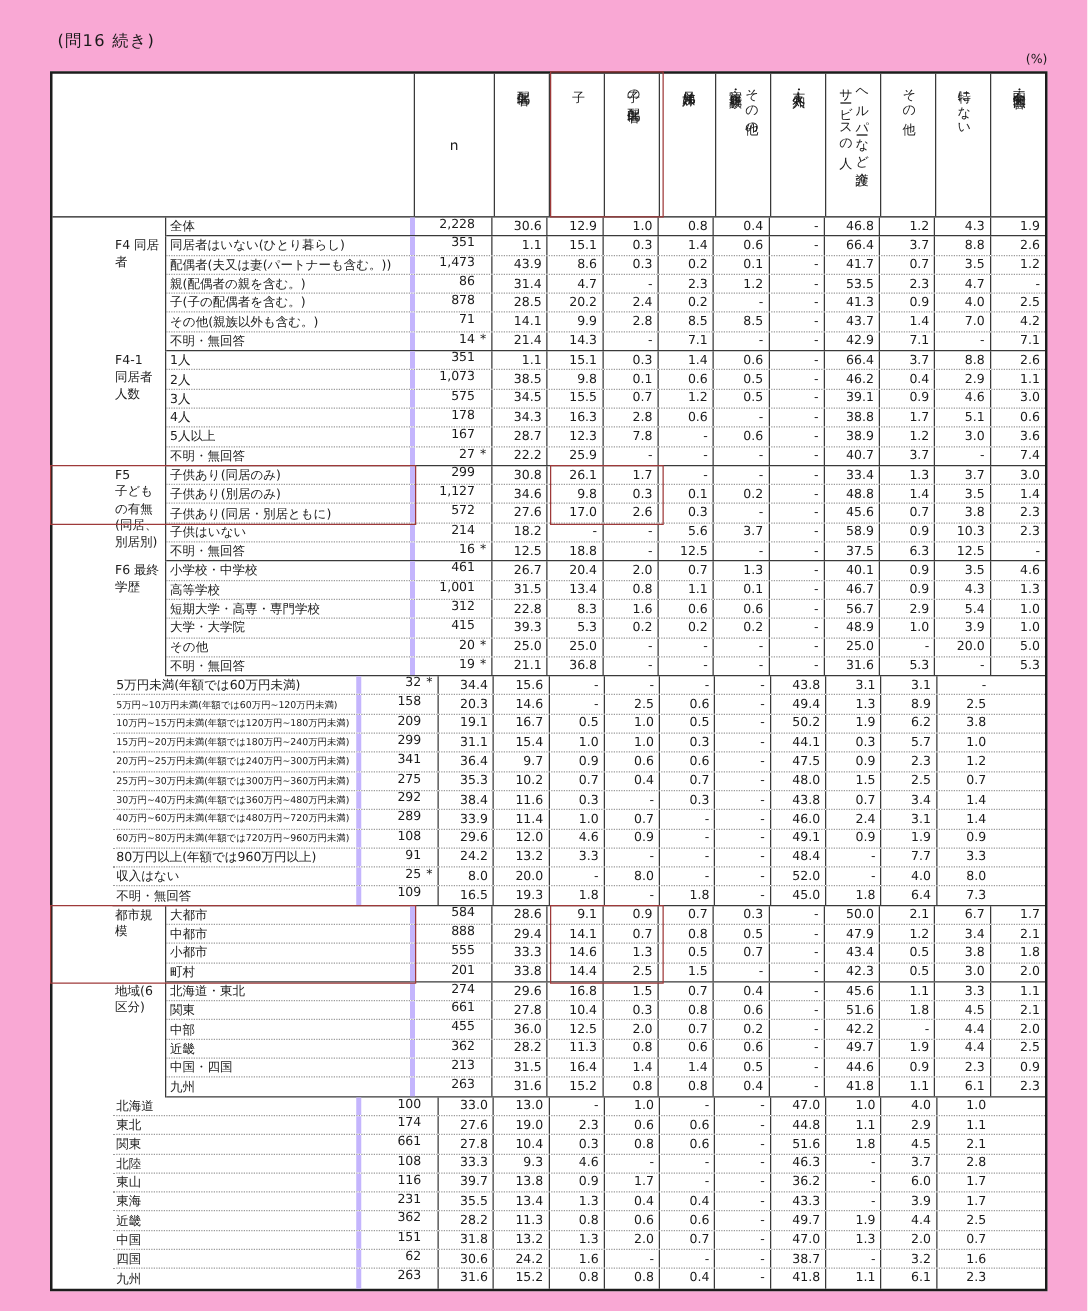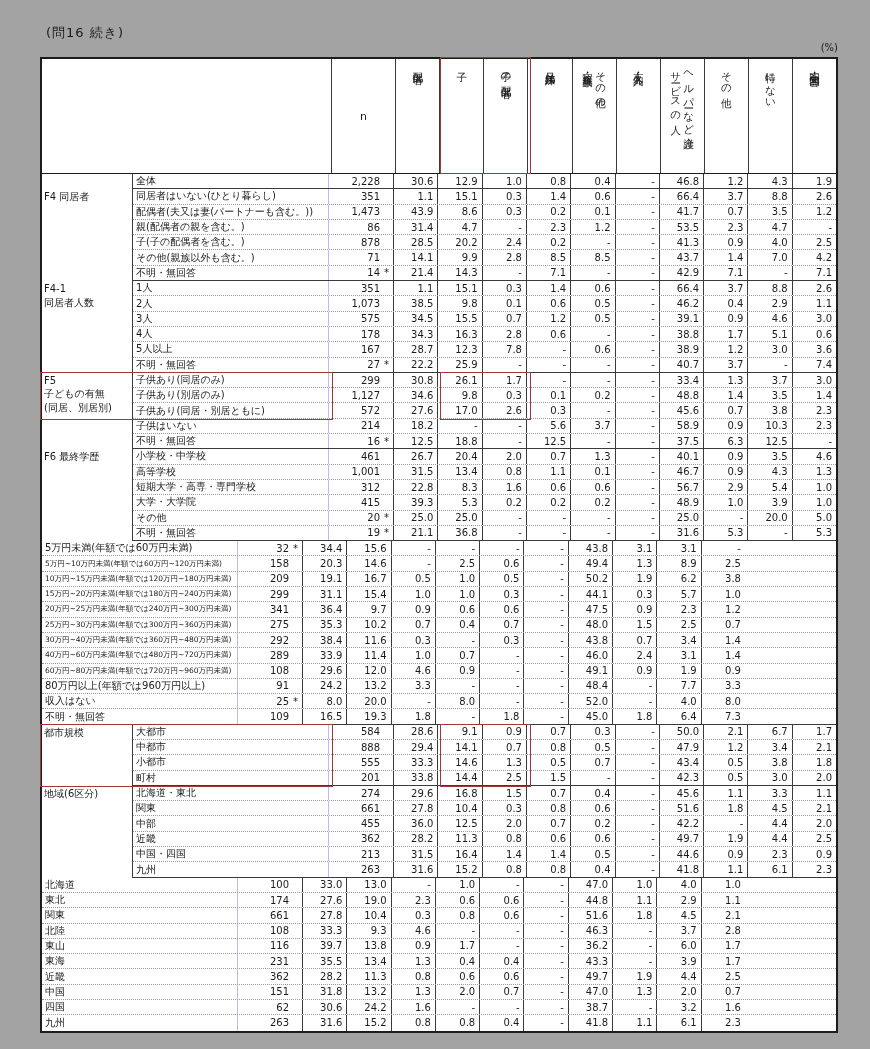--- a/index.html
+++ b/index.html
@@ -1,53 +1,53 @@
 <!DOCTYPE html>
 <html><head>
 <meta charset="utf-8">
 <style>
   html,body { margin:0; padding:0; background:#ffffff; }
   .page {
-    position:relative; width:870px; height:1049px; background:#a3a3a3;
+    position:relative; width:870px; height:1049px; background:#f9a8d4;
     font-family:"DejaVu Sans","Liberation Sans",sans-serif; color:#1a1a1a;
     overflow:hidden;
   }
   .title { position:absolute; left:46px; top:24px; font-size:13px; letter-spacing:1px; }
   .unit  { position:absolute; right:32px; top:42px; font-size:10px; }
 
   .table {
     position:absolute; left:40px; top:57px; width:798px;
     border:2px solid #1c1c1c; box-sizing:border-box; background:#fff;
   }
   .thead { display:flex; height:115px; border-bottom:1.5px solid #1c1c1c; box-sizing:border-box; }
   .hcell { box-sizing:border-box; border-left:1px solid #3a3a3a; display:flex; justify-content:center; }
   .hcell.first { border-left:none; }
   .hcell .vtxt {
     writing-mode:vertical-rl; text-orientation:upright; white-space:pre-line;
     font-size:10.5px; line-height:13px; letter-spacing:1px; padding-top:5px;
   }
   .hcell.ncol { align-items:center; font-size:11px; }
 
-  .section { display:flex; box-sizing:border-box; }
+  .section { display:flex; box-sizing:border-box;padding-left:48px; }
   .catcell {
     width:95px; box-sizing:border-box; border-right:1px solid #3a3a3a;
     font-size:10px; line-height:13.5px; padding:1px 1px 0 2px; overflow:hidden;
   }
   .rows { flex:1; }
   .row { display:flex; height:15.3px; box-sizing:border-box; border-bottom:1px dotted #9a9a9a; }
   .row.secend { border-bottom:1px solid #3a3a3a; }
   .row.tblend { border-bottom:none; }
   .lblcell {
     width:195px; box-sizing:border-box; font-size:10px; padding-left:3px;
     display:flex; align-items:center; white-space:nowrap; overflow:hidden;
   }
   .lblcell.small { font-size:7.5px; }
   .ncell {
-    width:65px; box-sizing:border-box; border-left:1px solid #c4b5fd;
-    display:flex; align-items:center; font-size:10px;
+    width:65px; box-sizing:border-box; border-left:4px solid #c4b5fd;
+    display:flex; font-size:10px;
   }
   .ncell .num { flex:1; text-align:right; }
   .ncell .star { width:13px; text-align:center; font-size:10px; }
   .vcell {
     width:44.3px; box-sizing:border-box; border-left:1px solid #3a3a3a;
     display:flex; align-items:center; justify-content:flex-end;
     font-size:10px; padding-right:4px;
   }
   .hbox { position:absolute; box-sizing:border-box; pointer-events:none; }
 </style>

